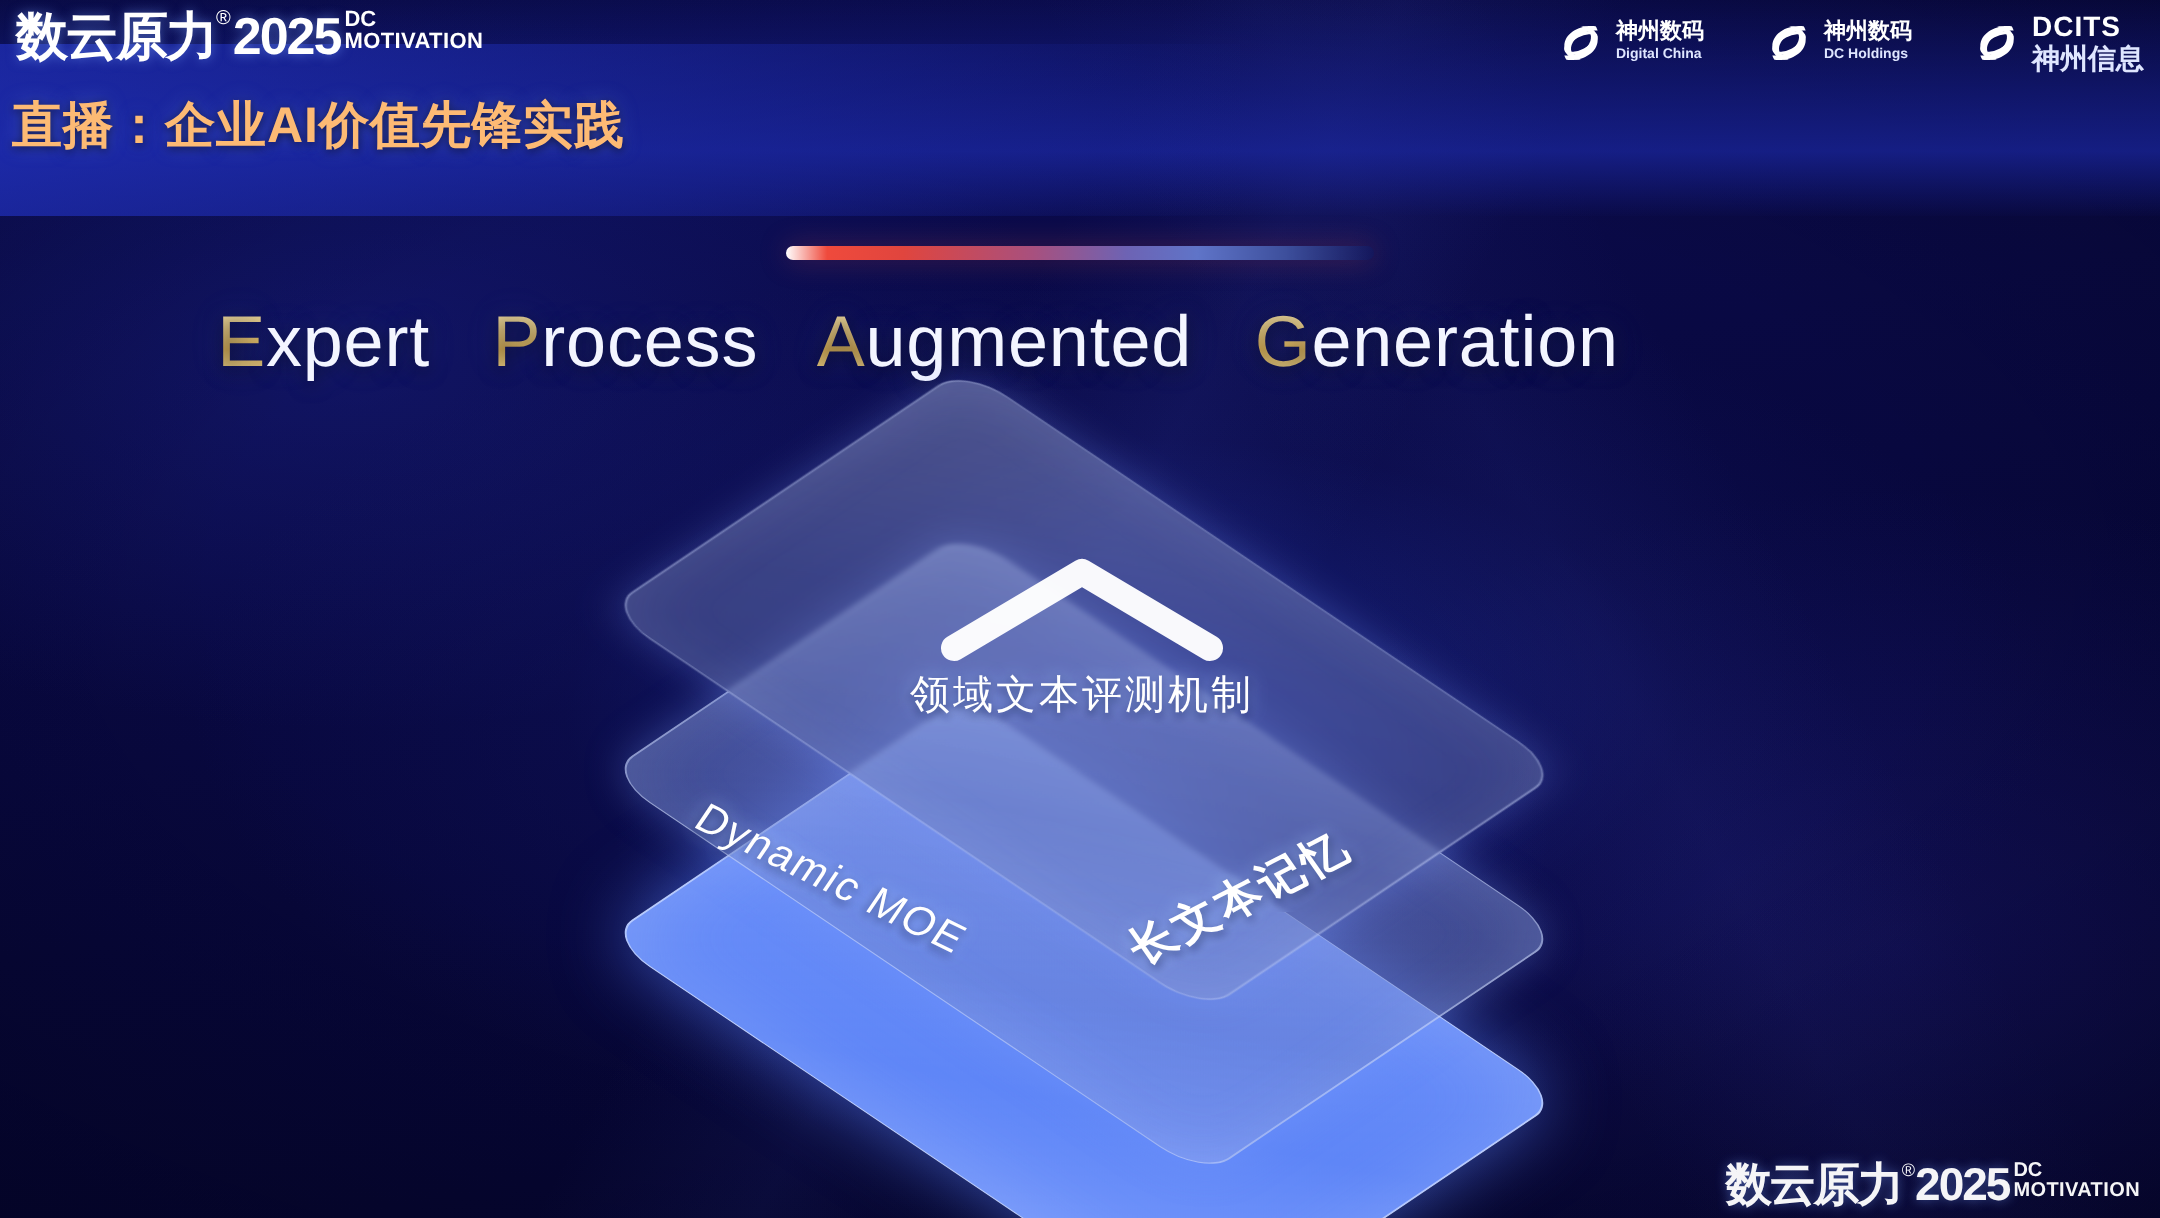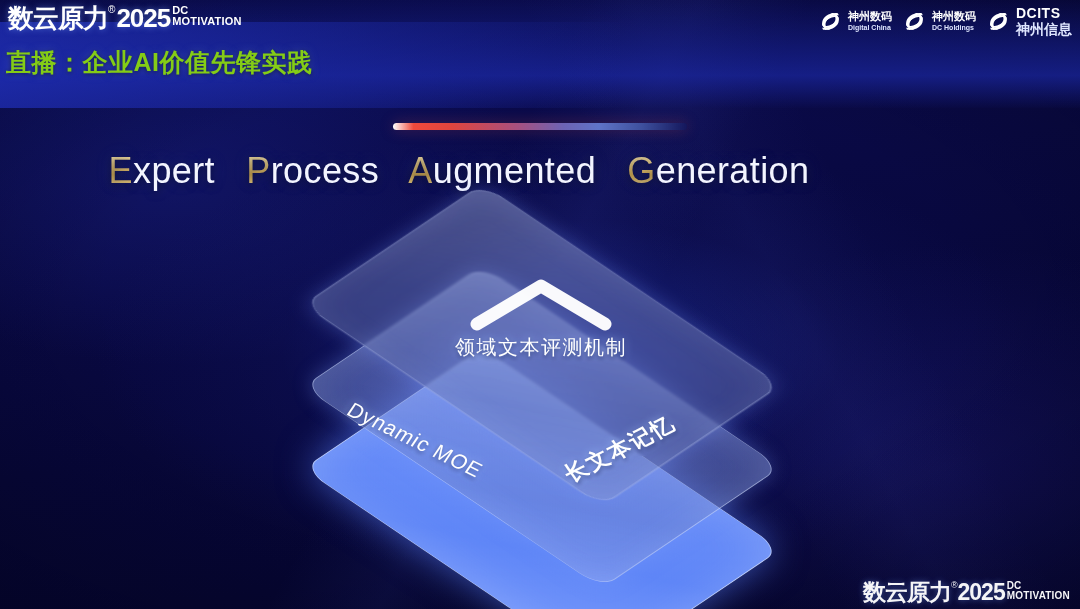--- a/index.html
+++ b/index.html
@@ -75,21 +75,21 @@
   .brand-tl .tag {
     display: flex; flex-direction: column;
     margin-left: 2px; margin-top: 1px;
   }
   .brand-tl .tag .t1 { font-size: 11px; font-weight: 700; line-height: 10px; letter-spacing: 0px; }
   .brand-tl .tag .t2 { font-size: 11px; font-weight: 700; line-height: 12px; letter-spacing: 0.2px; }
 
   .live-title {
     position: absolute;
     left: 6px; top: 46px;
-    font-size: 25px; font-weight: 700; color: #84cc16;
+    font-size: 25px; font-weight: 700; color: #fdba74;
     letter-spacing: 0.5px;
     text-shadow: 0 1px 5px rgba(0,0,0,0.6), 0 0 10px rgba(130,170,255,0.35);
     white-space: nowrap;
   }
 
   .epag-title {
     position: absolute;
     left: 335px; top: 52px;
     font-size: 30px; font-weight: 700;
     letter-spacing: 0.5px;
@@ -101,21 +101,21 @@
     background: linear-gradient(180deg, #f6e3a6 0%, #d8a63c 55%, #f0d78e 100%);
     -webkit-background-clip: text; background-clip: text;
     -webkit-text-fill-color: transparent;
   }
   .epag-title .wht { color: #ffffff; }
 
   
   .logos {
     position: absolute;
     right: 8px; top: 6px;
-    display: flex; align-items: center; gap: 10px;
+    display: flex; align-items: center; gap: 30px;
   }
   .logo-unit { display: flex; align-items: center; gap: 5px; }
   .logo-mark {
     width: 25px; height: 25px;
     position: relative; flex: none;
   }
   .logo-mark svg { display: block; }
   .logo-txt { display: flex; flex-direction: column; line-height: 1; }
   .logo-txt .l1 { font-size: 11px; font-weight: 700; color: #ffffff; letter-spacing: 0px; }
   .logo-txt .l2 { font-size: 7px; font-weight: 700; color: #dfe6ff; margin-top: 2px; letter-spacing: 0px; }

